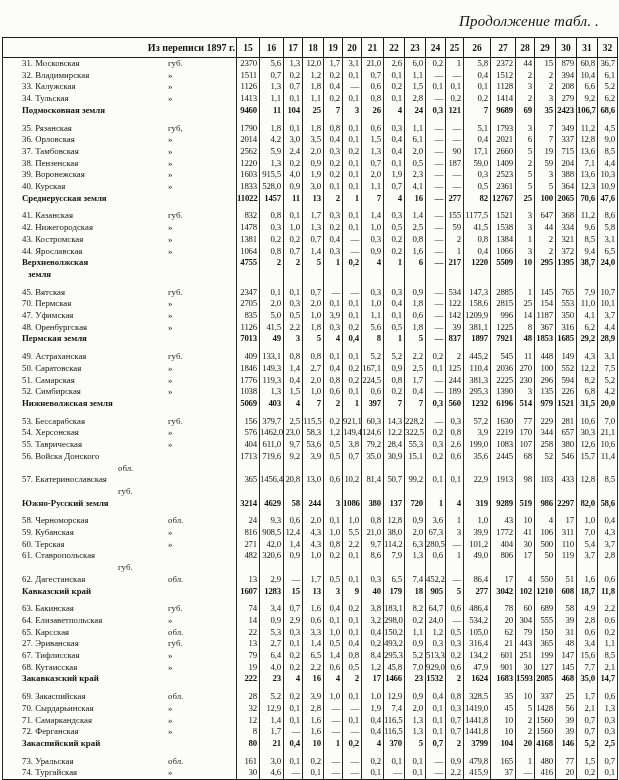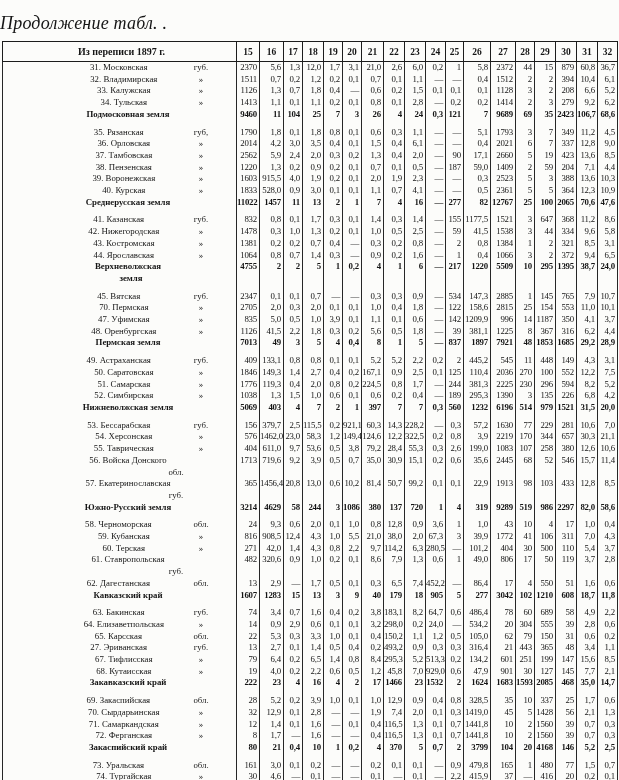--- a/index.html
+++ b/index.html
@@ -4,61 +4,61 @@
 <style>
   html, body {
     margin: 0; padding: 0;
     width: 619px; height: 780px;
     background: #fcfcfa;
     overflow: hidden;
     font-family: "Liberation Serif", "DejaVu Serif", serif;
     color: #151515;
   }
   .caption {
-    text-align: left;
+    text-align: right;
     font-style: italic;
-    font-size: 18px;
-    padding: 13px 10px 7px 0;
+    font-size: 15px;
+    padding: 13px 20px 7px 0;
     letter-spacing: 0.2px;
   }
   table.census {
     border-collapse: collapse;
     table-layout: fixed;
     margin-left: 2px;
     width: 615px;
     border: 1.4px solid #1c1c1c;
   }
   thead th {
     border: 1px solid #1c1c1c;
     font-weight: bold;
     font-size: 9.5px;
     padding: 4px 1px;
     text-align: center;
     background: #fcfcfa;
   }
   thead th.corner {
-    text-align: center;
+    text-align: right;
     padding-left: 5px;
     font-size: 10px;
   }
   tbody td {
     border-left: 1px solid #262626;
     border-right: 1px solid #262626;
     border-top: none; border-bottom: none;
     font-size: 8.8px;
     line-height: 11.7px;
     padding: 0 2px 0 0;
     text-align: right;
     vertical-align: top;
     white-space: nowrap;
     letter-spacing: -0.2px;
   }
   tbody tr.total td { font-weight: bold; }
   tbody td.lbl {
-    text-align: center;
+    text-align: left;
     padding-left: 19px;
     letter-spacing: 0;
   }
   td.lbl .nm { display: inline-block; min-width: 142px; }
   tr.total td.lbl .nm { min-width: 0; }
   td.lbl .un { margin-left: 4px; }
   td.lbl .l2 { padding-left: 96px; line-height: 11.7px; }
   tr.total td.lbl .l2 { padding-left: 6px; }
   tr.spacer td { height: 6px; line-height: 6px; font-size: 1px; }
 </style>
@@ -293,21 +293,21 @@
         <td>0,2</td>
         <td>1,3</td>
         <td>0,4</td>
         <td>2,0</td>
         <td>—</td>
         <td>90</td>
         <td>17,1</td>
         <td>2660</td>
         <td>5</td>
         <td>19</td>
-        <td>423</td>
+        <td>715</td>
         <td>13,6</td>
         <td>8,5</td>
       </tr>
       <tr class="data">
         <td class="lbl"><span class="nm">38. Пензенская</span><span class="un">»</span></td>
         <td>1220</td>
         <td>1,3</td>
         <td>0,2</td>
         <td>0,9</td>
         <td>0,2</td>

